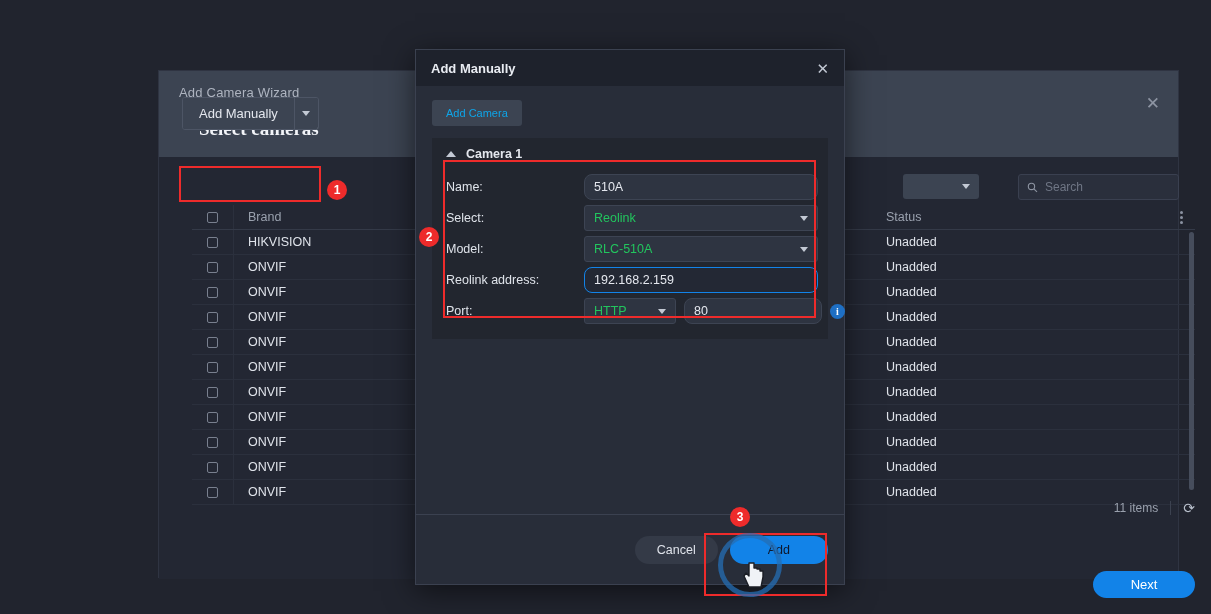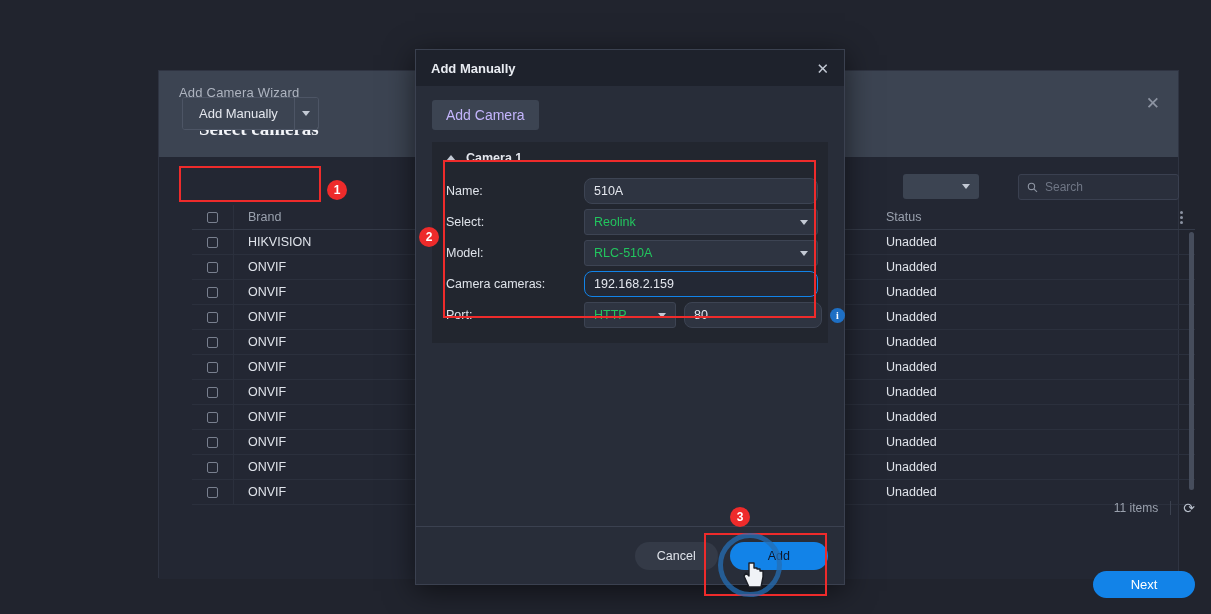--- a/index.html
+++ b/index.html
@@ -94,21 +94,21 @@
     box-shadow: 0 6px 28px rgba(0,0,0,.55);
   }
   .modal-head {
     height: 36px; background: #1e222c; display: flex; align-items: center;
     justify-content: space-between; padding: 0 15px;
   }
   .modal-title { font-size: 13px; font-weight: 700; color: #e9ecf2; }
   .modal-close { font-size: 15px; color: #c3c9d4; cursor: pointer; line-height: 1; }
   .modal-body { padding: 14px 16px 0 16px; }
   .add-camera-tab {
-    display: inline-block; background: #3c4452; color: #c4b5fd; font-size: 14px;
+    display: inline-block; background: #3c4452; color: #0ea5e9; font-size: 11px;
     padding: 7px 14px; border-radius: 3px; cursor: pointer;
   }
   .cam-panel { margin-top: 12px; background: #22262f; }
   .cam-hdr {
     display: flex; align-items: center; gap: 10px; padding: 9px 14px;
     font-size: 12.5px; font-weight: 700; color: #e4e7ee; cursor: pointer;
   }
   .chev-up { width: 0; height: 0; border-left: 5px solid transparent;
     border-right: 5px solid transparent; border-bottom: 6px solid #c3c9d4; }
   .fields { padding: 4px 0 10px 0; }
@@ -129,21 +129,21 @@
   }
   .port-row { display: flex; align-items: center; gap: 8px; }
   .port-proto { width: 92px; }
   .port-num { width: 138px; }
   .info-ic {
     width: 15px; height: 15px; border-radius: 50%; background: #1e6fc4; color: #fff;
     font-size: 10px; font-weight: 700; display: flex; align-items: center;
     justify-content: center; cursor: pointer; font-family: "Liberation Serif", serif;
   }
   .modal-foot {
-    position: absolute; left: 0; bottom: 0; width: 100%; height: 58px;
+    position: absolute; left: 0; bottom: 0; width: 100%; height: 70px;
     border-top: 1px solid #3b4150; display: flex; align-items: center;
     justify-content: flex-end; gap: 12px; padding-right: 16px;
   }
   .btn-cancel {
     background: #343a47; color: #dfe3ea; font-size: 12.5px; border-radius: 14px;
     padding: 7px 22px; cursor: pointer;
   }
   .btn-add {
     background: #1283e8; color: #0f172a; font-size: 12.5px; border-radius: 14px;
     padding: 7px 38px; cursor: pointer; position: relative;
@@ -354,21 +354,21 @@
           <div class="frow">
             <span class="flabel">Model:</span>
             <span class="fctl">
               <span class="sel">
                 <span>RLC-510A</span>
                 <span class="caret"></span>
               </span>
             </span>
           </div>
           <div class="frow">
-            <span class="flabel">Camera cameras:</span>
+            <span class="flabel">Reolink address:</span>
             <span class="fctl"><input class="inp focused" value="192.168.2.159" style=""></span>
           </div>
           <div class="frow">
             <span class="flabel">Port:</span>
             <span class="fctl port-row">
               <span class="sel port-proto">
                 <span>HTTP</span>
                 <span class="caret"></span>
               </span>
               <input class="inp port-num" value="80" style="">

